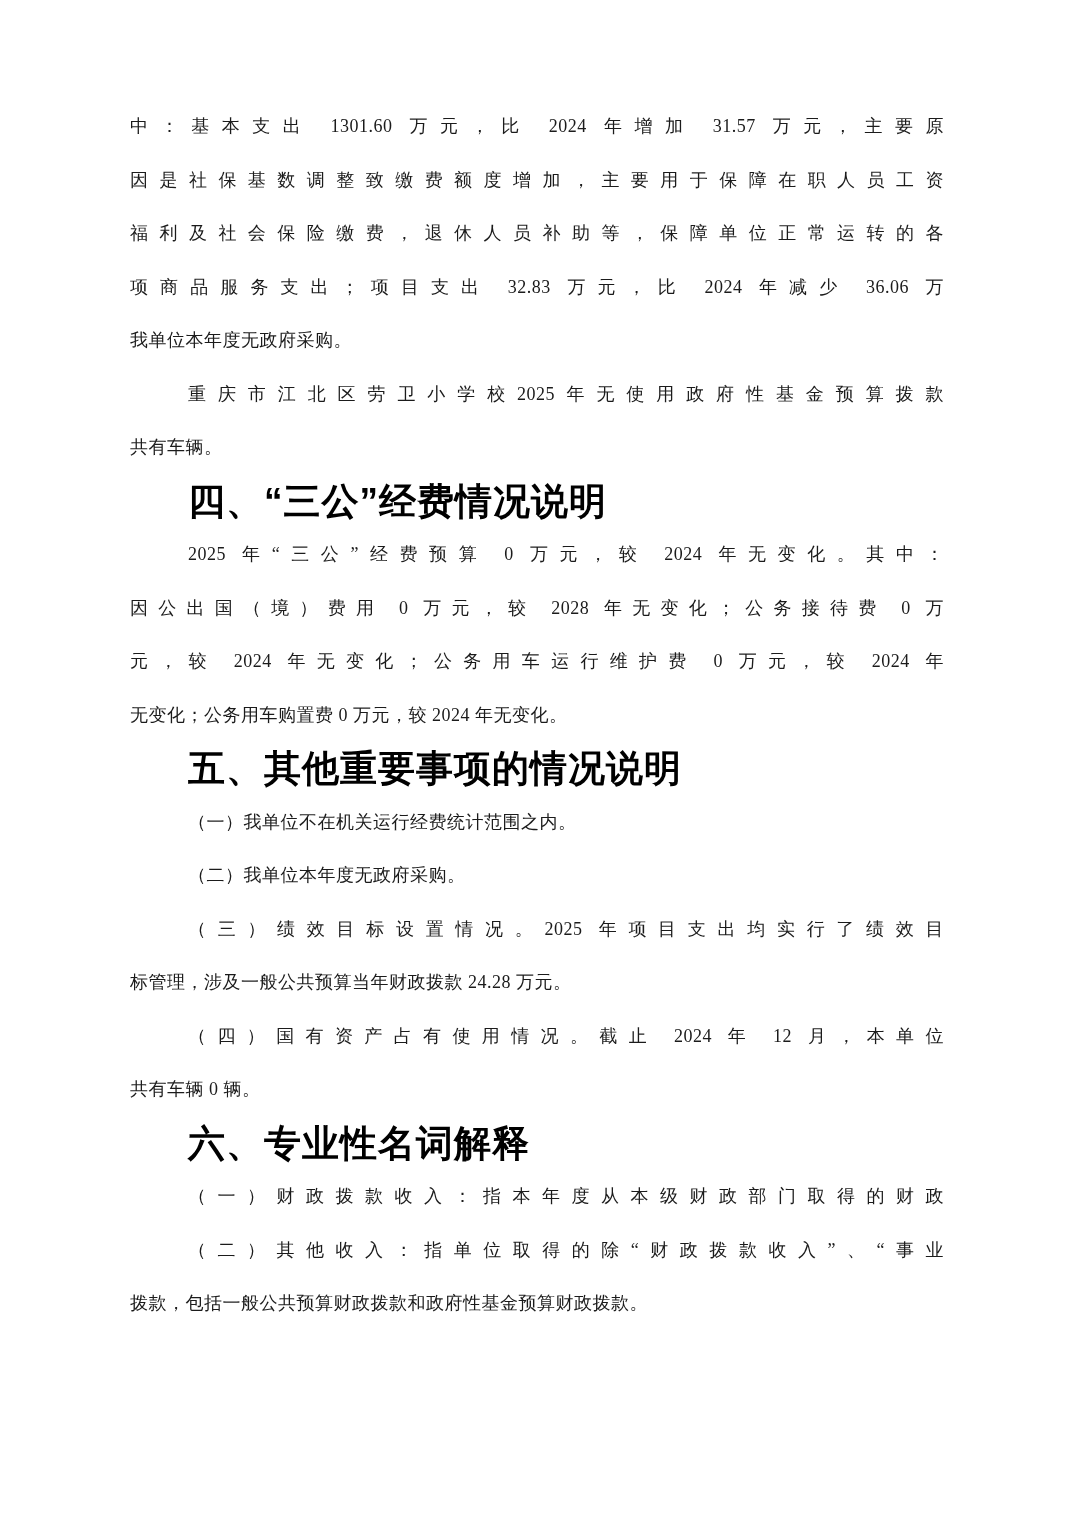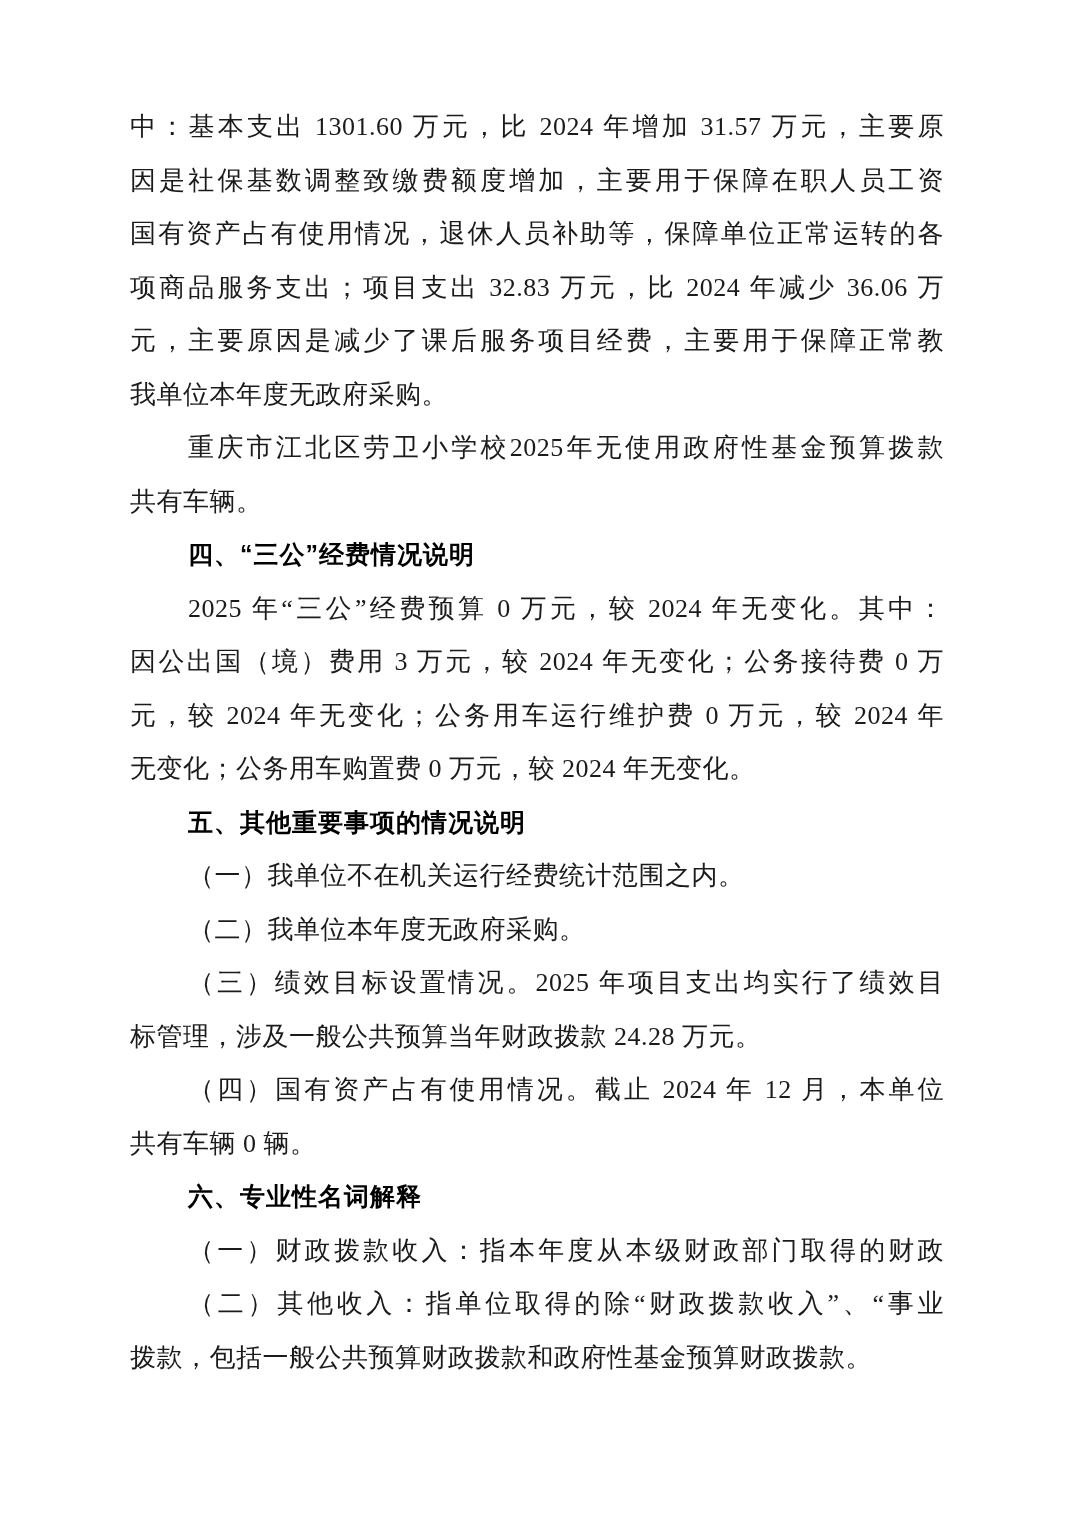--- a/index.html
+++ b/index.html
@@ -19,65 +19,64 @@
   }
   .textblock {
     position: absolute;
     left: 130px;
     top: 100px;
     width: 814px;
   }
   .ln {
     margin: 0;
     padding: 0;
-    font-size: 26px;
+    font-size: 18px;
     line-height: 53.5px;
     height: 53.5px;
     letter-spacing: 0.5px;
     text-align: left;
     white-space: normal;
   }
   
   .j {
     text-align: justify;
     text-align-last: justify;
   }
   
   .ind {
     padding-left: 58px;
   }
   
   .h {
     font-family: "Liberation Sans", "DejaVu Sans", sans-serif;
     font-weight: 700;
-    font-size: 25px;
+    font-size: 37px;
     color: #000000;
     letter-spacing: 1px;
   }
 </style>
 </head>
 <body>
 
 <div class="page">
   <div class="textblock">
 
     <p class="ln j">中：基本支出 1301.60 万元，比 2024 年增加 31.57 万元，主要原</p>
     <p class="ln j">因是社保基数调整致缴费额度增加，主要用于保障在职人员工资</p>
-    <p class="ln j">国有资产占有使用情况，退休人员补助等，保障单位正常运转的各</p>
+    <p class="ln j">福利及社会保险缴费，退休人员补助等，保障单位正常运转的各</p>
     <p class="ln j">项商品服务支出；项目支出 32.83 万元，比 2024 年减少 36.06 万</p>
-    <p class="ln j">元，主要原因是减少了课后服务项目经费，主要用于保障正常教</p>
     <p class="ln">我单位本年度无政府采购。</p>
 
     <p class="ln j ind">重庆市江北区劳卫小学校2025年无使用政府性基金预算拨款</p>
     <p class="ln">共有车辆。</p>
 
     <p class="ln h ind">四、“三公”经费情况说明</p>
 
     <p class="ln j ind">2025 年“三公”经费预算 0 万元，较 2024 年无变化。其中：</p>
-    <p class="ln j">因公出国（境）费用 3 万元，较 2024 年无变化；公务接待费 0 万</p>
+    <p class="ln j">因公出国（境）费用 0 万元，较 2028 年无变化；公务接待费 0 万</p>
     <p class="ln j">元，较 2024 年无变化；公务用车运行维护费 0 万元，较 2024 年</p>
     <p class="ln">无变化；公务用车购置费 0 万元，较 2024 年无变化。</p>
 
     <p class="ln h ind">五、其他重要事项的情况说明</p>
 
     <p class="ln ind">（一）我单位不在机关运行经费统计范围之内。</p>
     <p class="ln ind">（二）我单位本年度无政府采购。</p>
 
     <p class="ln j ind">（三）绩效目标设置情况。2025 年项目支出均实行了绩效目</p>
     <p class="ln">标管理，涉及一般公共预算当年财政拨款 24.28 万元。</p>

